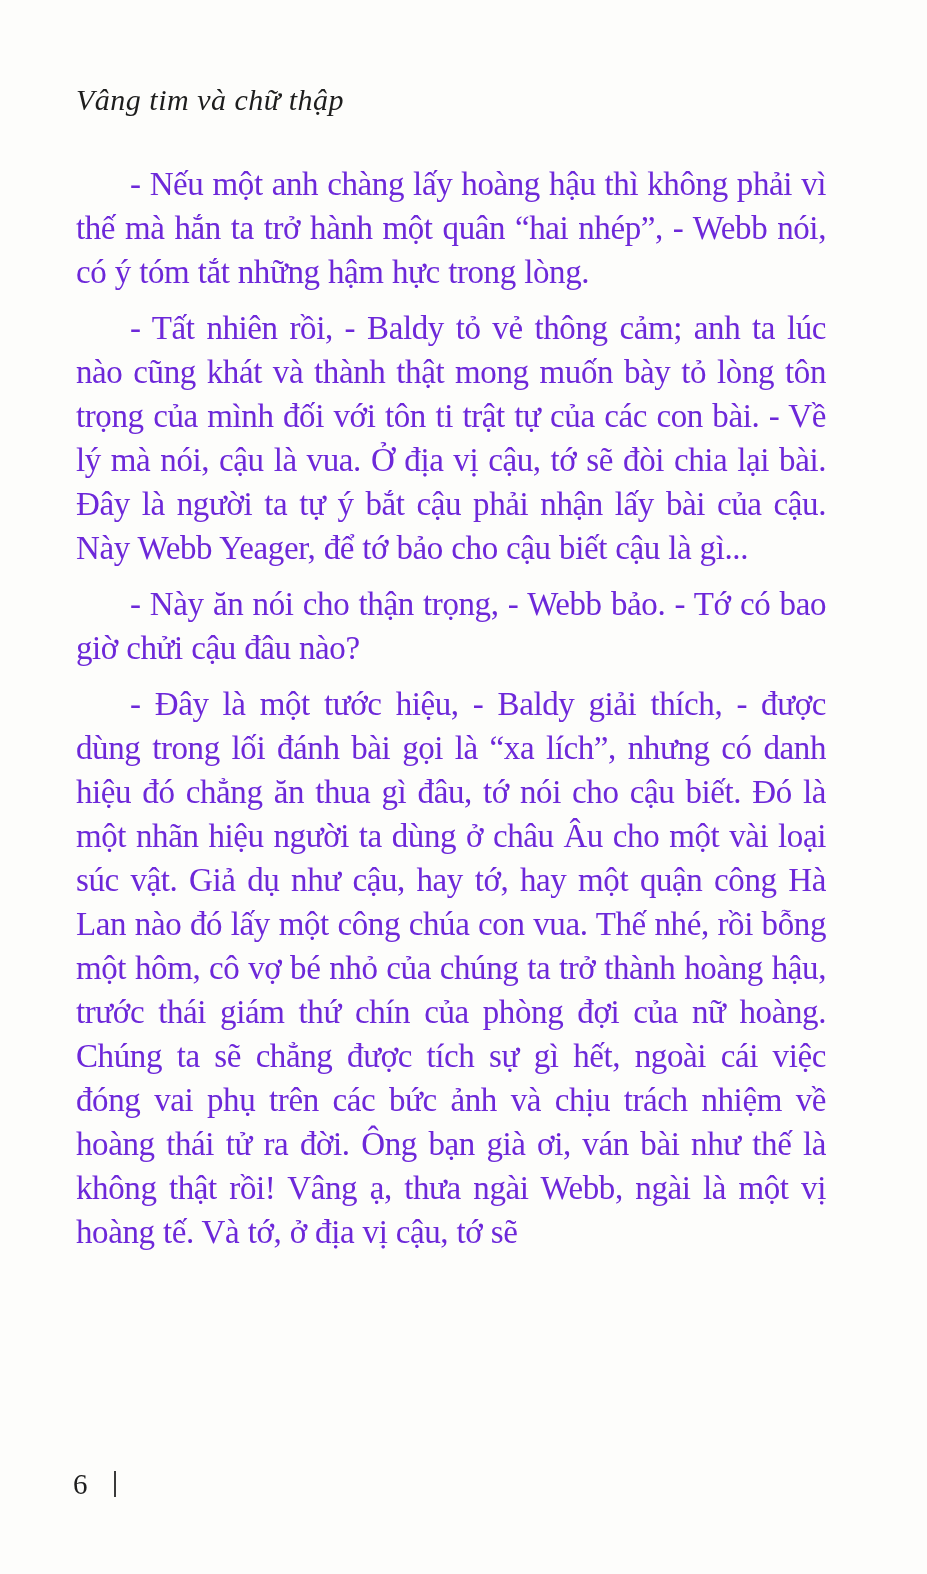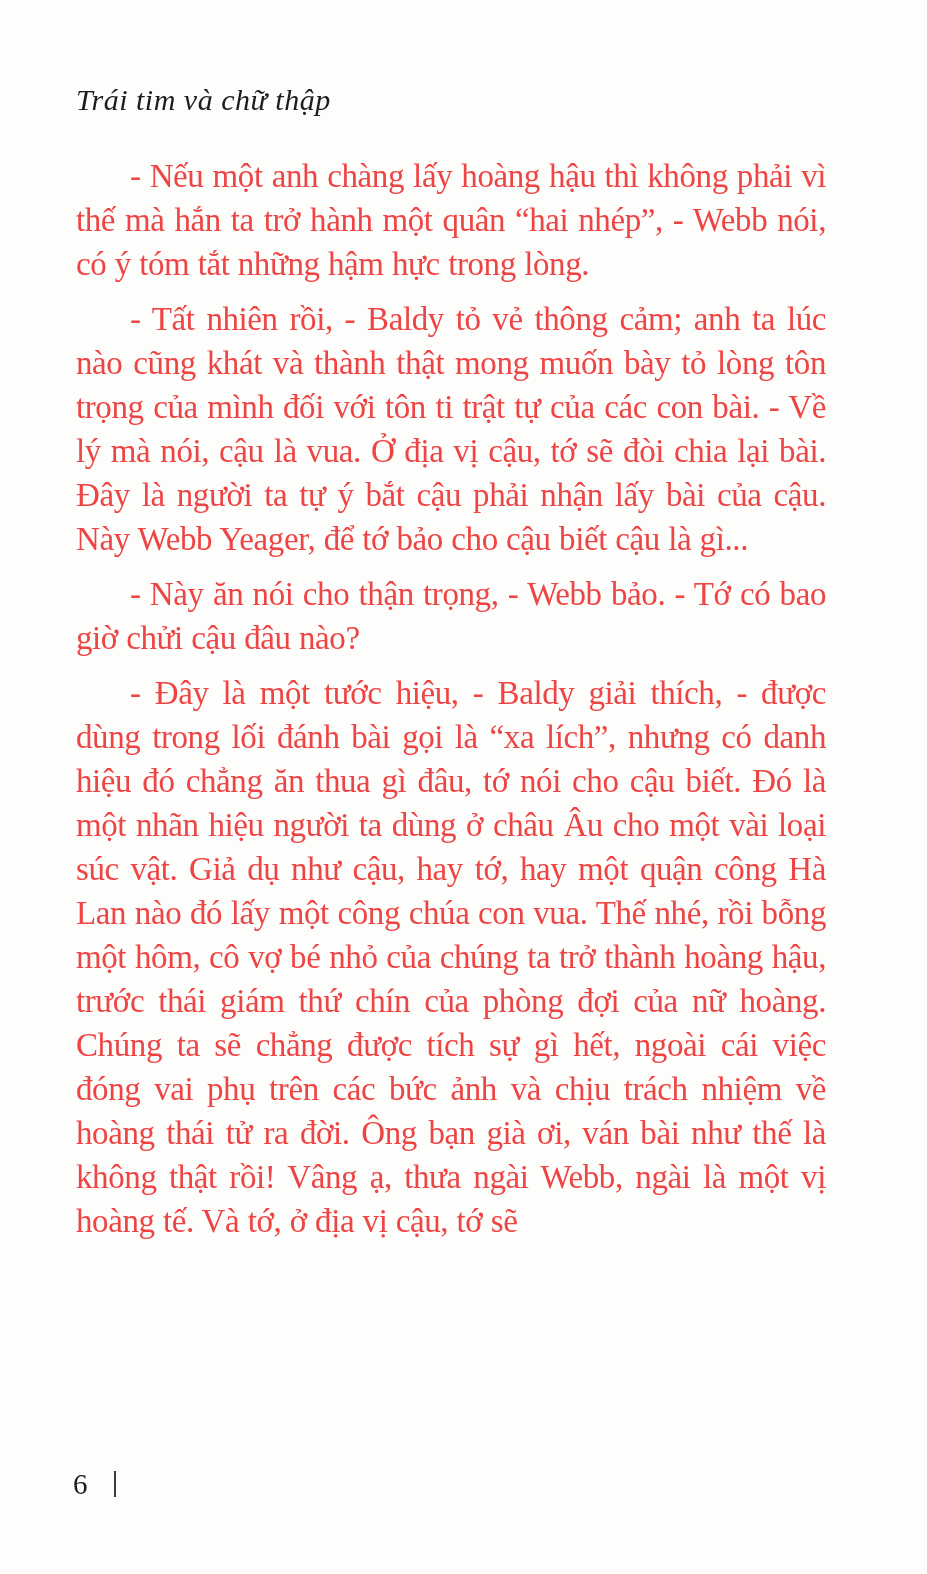--- a/index.html
+++ b/index.html
@@ -30,28 +30,28 @@
   }
   .body-text {
     position: absolute;
     left: 76px;
     top: 150px;
     width: 750px;
     height: 1310px;
     overflow: hidden;
   }
   .body-text p.para {
-    margin: 4px 0 11px 0;
+    margin: 12px 0 11px 0;
     font-size: 33px;
     line-height: 44px;
     text-align: justify;
     text-indent: 54px;
     letter-spacing: -0.4px;
     word-spacing: 0.5px;
-    color: #ef4444;
+    color: #6d28d9;
   }
   .footer {
     position: absolute;
     left: 73px;
     top: 1466px;
     display: flex;
     align-items: center;
     gap: 26px;
   }
   .page-number {
@@ -64,21 +64,21 @@
     width: 2px;
     height: 26px;
     background: #3a3a3a;
   }
 </style>
 </head>
 <body>
 
 <div class="page">
 
-  <div class="running-header">Trái tim và chữ thập</div>
+  <div class="running-header">Vâng tim và chữ thập</div>
 
   <div class="body-text">
       <p class="para">- Nếu một anh chàng lấy hoàng hậu thì không phải vì thế mà hắn ta trở hành một quân “hai nhép”, - Webb nói, có ý tóm tắt những hậm hực trong lòng.</p>
       <p class="para">- Tất nhiên rồi, - Baldy tỏ vẻ thông cảm; anh ta lúc nào cũng khát và thành thật mong muốn bày tỏ lòng tôn trọng của mình đối với tôn ti trật tự của các con bài. - Về lý mà nói, cậu là vua. Ở địa vị cậu, tớ sẽ đòi chia lại bài. Đây là người ta tự ý bắt cậu phải nhận lấy bài của cậu. Này Webb Yeager, để tớ bảo cho cậu biết cậu là gì...</p>
       <p class="para">- Này ăn nói cho thận trọng, - Webb bảo. - Tớ có bao giờ chửi cậu đâu nào?</p>
       <p class="para">- Đây là một tước hiệu, - Baldy giải thích, - được dùng trong lối đánh bài gọi là “xa lích”, nhưng có danh hiệu đó chẳng ăn thua gì đâu, tớ nói cho cậu biết. Đó là một nhãn hiệu người ta dùng ở châu Âu cho một vài loại súc vật. Giả dụ như cậu, hay tớ, hay một quận công Hà Lan nào đó lấy một công chúa con vua. Thế nhé, rồi bỗng một hôm, cô vợ bé nhỏ của chúng ta trở thành hoàng hậu, trước thái giám thứ chín của phòng đợi của nữ hoàng. Chúng ta sẽ chẳng được tích sự gì hết, ngoài cái việc đóng vai phụ trên các bức ảnh và chịu trách nhiệm về hoàng thái tử ra đời. Ông bạn già ơi, ván bài như thế là không thật rồi! Vâng ạ, thưa ngài Webb, ngài là một vị hoàng tế. Và tớ, ở địa vị cậu, tớ sẽ</p>
     </div>
 
   <div class="footer">
     <span class="page-number">6</span>

